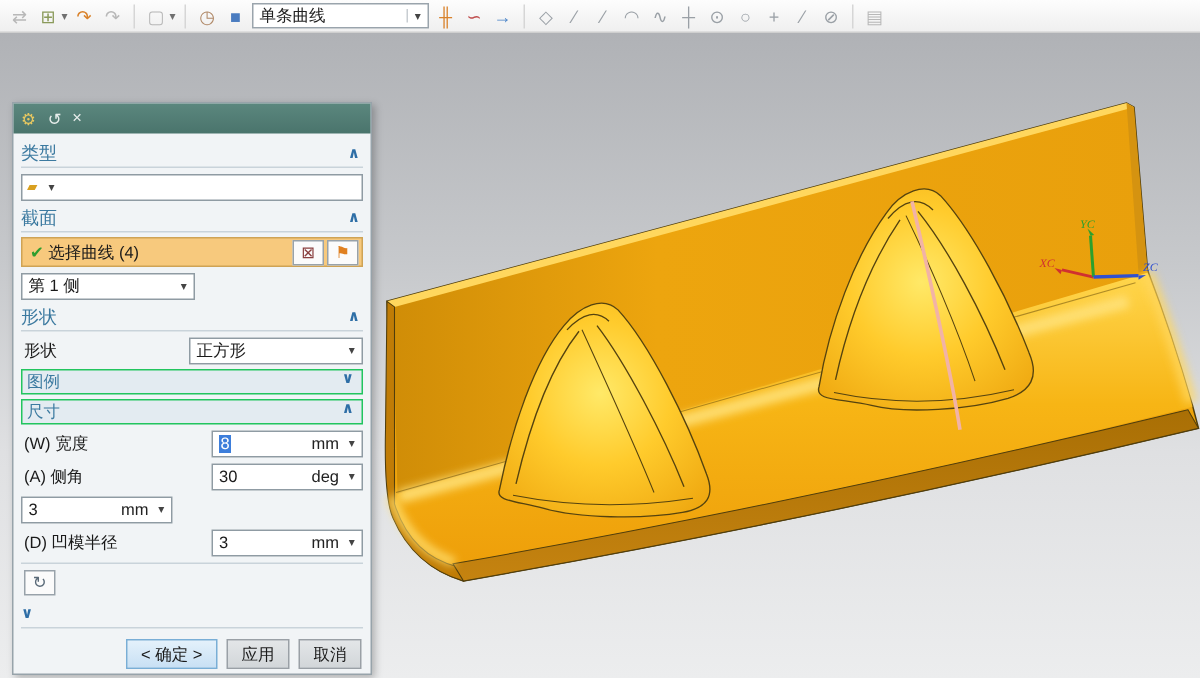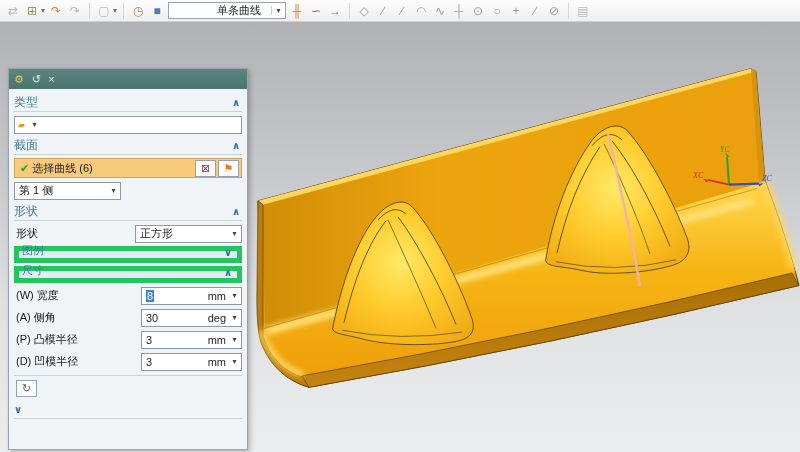--- a/index.html
+++ b/index.html
@@ -13,21 +13,21 @@
     display:flex; align-items:center; gap:3px; padding:0 5px; z-index:30; }
   .tb-ic { font-size:12px; line-height:20px; width:16px; text-align:center; color:#9aa0a6; cursor:default; }
   .tb-ic.orange { color:#d9822b; } .tb-ic.blue { color:#4a84c8; font-weight:bold; }
   .tb-ic.olive { color:#8a9a5a; } .tb-ic.brown { color:#b08968; }
   .tb-ic.cube { color:#4a7cc0; } .tb-ic.rose { color:#c05050; }
   .tb-ic.gray { color:#b8b8b8; }
   .tb-caret { font-size:8px; color:#707070; margin-left:-2px; }
   .tb-sep { width:1px; height:16px; background:#d6d6d6; margin:0 3px; }
   .tb-combo { width:118px; height:17px; background:#fff; border:1px solid #9aa4ac;
     display:flex; align-items:center; font-size:11px; color:#222; }
-  .tb-combo .txt { flex:1; padding-left:4px;margin-left:44px; }
+  .tb-combo .txt { flex:1; padding-left:4px; }
   .tb-combo .car { width:14px; text-align:center; font-size:8px; color:#444; border-left:1px solid #c8cdd2; }
 
   
   .viewport { position:absolute; left:0; top:22px; width:800px; height:430px;
     background:linear-gradient(#b0b2b6 0%, #c6c8cb 35%, #dfe0e2 65%, #ecedee 100%); }
   .viewport svg { position:absolute; left:0; top:0; }
 
   
   .dialog { position:absolute; left:8px; top:68px; width:240px; height:382px;
     background:#f1f4f6; border:1px solid #97a3aa; box-shadow:2px 2px 5px rgba(0,0,0,.25);
@@ -35,26 +35,26 @@
   .dlg-title { height:20px; background:linear-gradient(#5b877e,#4a746c); color:#fff;
     display:flex; align-items:center; padding:0 5px; font-size:11px; }
   .dlg-title .gear { color:#e8c860; margin-right:5px; font-size:11px; }
   .dlg-title .t { flex:1; }
   .dlg-title .tbtn { width:15px; text-align:center; color:#e8eeec; font-size:11px; cursor:default; }
   .dlg-body { flex:1; padding:2px 5px 3px 5px; display:flex; flex-direction:column; overflow:hidden; }
   .sec-hd { height:19px; display:flex; align-items:center; color:#3c7aa0; font-size:12px;
     border-bottom:1px solid #c9d3da; margin-top:2px; }
   .sec-hd .lbl { flex:1; }
   .chev { color:#2e6ea6; font-weight:bold; font-size:10px; padding-right:2px; }
-  .sub-hd { height:17px; display:flex; align-items:flex-end; color:#3c7aa0; font-size:11px;
-    background:#e3ebf1; border:5px solid #22c55e; margin-top:3px; padding:0 3px; }
+  .sub-hd { height:17px; display:flex; align-items:flex-start; color:#3c7aa0; font-size:11px;
+    background:#e3ebf1; border:1px solid #22c55e; margin-top:3px; padding:0 3px; }
   .sub-hd .lbl { flex:1; }
   .row { display:flex; align-items:center; margin-top:3px; height:19px; }
   .row .lab { flex:1; padding-left:2px; }
-  .combo { width:107px; height:18px; background:#fff; border:1px solid #8f9ba3;
+  .combo { width:116px; height:18px; background:#fff; border:1px solid #8f9ba3;
     display:flex; align-items:center; }
   .combo .txt { flex:1; padding-left:4px; white-space:nowrap; overflow:hidden; }
   .combo .car { width:13px; text-align:center; font-size:8px; color:#444; }
   .combo.full { width:100%; }
   .p-ic { color:#d9a020; font-size:9px; padding:0 3px; }
   .sel-row { height:20px; background:#f7c97d; border:1px solid #cfa355; display:flex;
     align-items:center; margin-top:3px; padding:0 2px; }
   .sel-row .chk { color:#2f9e2f; font-size:11px; margin:0 3px; }
   .sel-row .lbl { flex:1; }
   .mini-btn { width:21px; height:17px; background:#fbfbfb; border:1px solid #98a2aa;
@@ -215,21 +215,21 @@
         <span class="car">▾</span>
       </div>
     </div>
 
     <div class="sec-hd">
       <span class="lbl">截面</span>
       <span class="chev">∧</span>
     </div>
     <div class="sel-row">
       <span class="chk">✔</span>
-      <span class="lbl">选择曲线 (6)</span>
+      <span class="lbl">选择曲线 (4)</span>
       <span class="mini-btn maroon">⊠</span>
       <span class="mini-btn orange">⚑</span>
     </div>
     <div class="row">
       <div class="combo">
         <span class="txt">第 1 侧</span>
         <span class="car">▾</span>
       </div>
     </div>
 
@@ -264,21 +264,20 @@
     </div>
     <div class="row">
       <span class="lab">(A) 侧角</span>
       <div class="dimfield">
         <span class="val">30</span>
         <span class="unit">deg</span>
         <span class="car">▾</span>
       </div>
     </div>
     <div class="row">
-      <span class="lab">(P) 凸模半径</span>
       <div class="dimfield">
         <span class="val">3</span>
         <span class="unit">mm</span>
         <span class="car">▾</span>
       </div>
     </div>
     <div class="row">
       <span class="lab">(D) 凹模半径</span>
       <div class="dimfield">
         <span class="val">3</span>
@@ -290,14 +289,19 @@
     <div class="hsep"></div>
     <div class="row">
       <span class="mini-btn slate">↻</span>
     </div>
 
     <div class="sec-hd">
       <span class="chev">∨</span>
     </div>
 
     <div class="spacer"></div>
+    <div class="btn-row">
+      <div class="btn ok">&lt; 确定 &gt;</div>
+      <div class="btn">应用</div>
+      <div class="btn">取消</div>
+    </div>
   </div>
 </div>
 
 </body></html>

